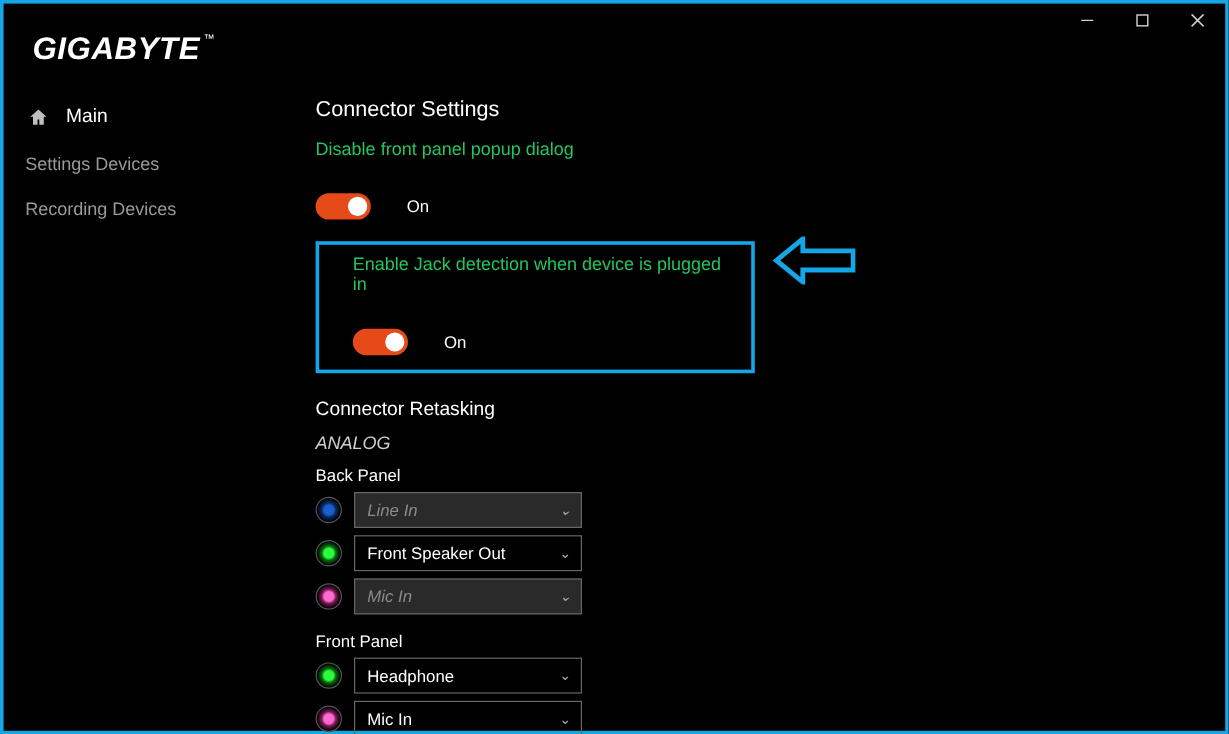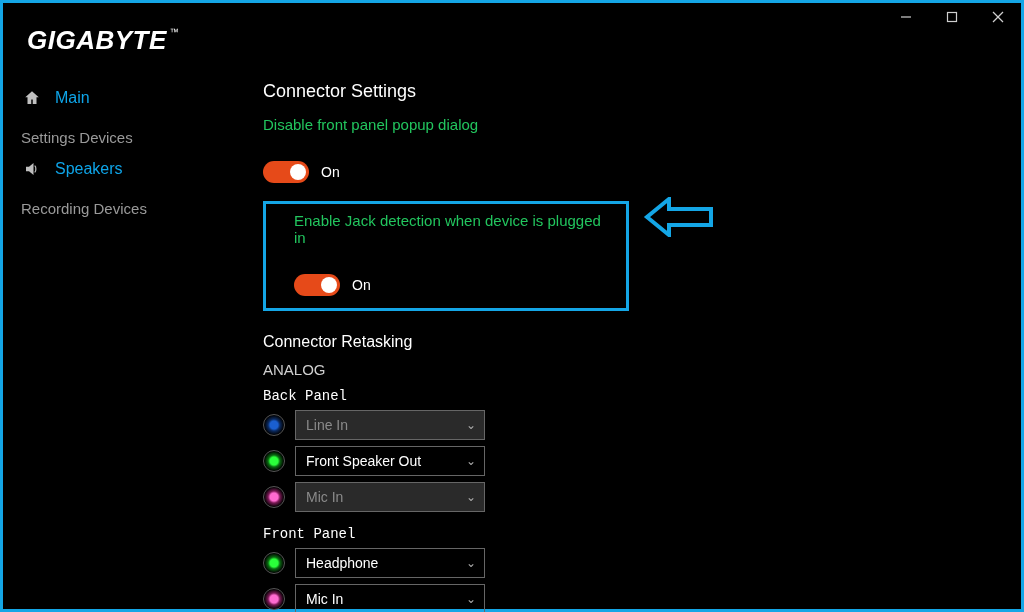--- a/index.html
+++ b/index.html
@@ -56,21 +56,21 @@
     top: 78px;
     left: 10px;
     width: 220px;
   }
   .side-row {
     display: flex;
     align-items: center;
     gap: 12px;
     padding: 8px 8px;
     font-size: 16px;
-    color: #0ea5e9;
+    color: #ffffff;
     cursor: pointer;
   }
   .side-icon {
     width: 22px;
     display: flex;
     justify-content: center;
     color: #bfbfbf;
   }
   .side-icon svg { display:block; }
   .side-section {
@@ -94,21 +94,21 @@
     margin-bottom: 18px;
   }
   .setting-label {
     font-size: 15px;
     color: #22c55e;
     margin-bottom: 8px;
   }
   .toggle-row {
     display: flex;
     align-items: center;
-    gap: 12px;
+    gap: 30px;
     margin-top: 28px;
   }
   .toggle {
     width: 46px;
     height: 22px;
     border-radius: 11px;
     background: #e64a19;
     position: relative;
     cursor: pointer;
   }
@@ -137,26 +137,26 @@
   .h2 {
     font-size: 16px;
     font-weight: 400;
     margin-top: 22px;
     margin-bottom: 10px;
   }
   .analog-label {
     font-size: 15px;
     color: #cfcfcf;
     margin-bottom: 10px;
+    font-style: italic;
   }
   .panel-label {
     font-size: 14px;
     margin-top: 6px;
     margin-bottom: 6px;
-    font-family: Liberation Mono, monospace;
   }
   .jack-row {
     display: flex;
     align-items: center;
     gap: 10px;
     margin-bottom: 6px;
   }
   .jack-dot {
     width: 22px; height: 22px;
     border-radius: 50%;
@@ -171,20 +171,21 @@
     align-items: center;
     justify-content: space-between;
     padding: 0 8px 0 10px;
     font-size: 14px;
     cursor: pointer;
   }
   .dropdown.disabled {
     background: #2a2a2a;
     color: #8a8a8a;
     cursor: default;
+    font-style: italic;
   }
   .chev { font-size: 12px; color: #aaa; }
 </style>
 </head>
 <body>
 
 <div class="outer">
 
   <div class="titlebar">
     <div class="titlebar-btn">
@@ -214,29 +215,20 @@
     <div class="side-row">
       <span class="side-icon">
         <svg width="18" height="18" viewBox="0 0 24 24" fill="#bfbfbf">
             <path d="M12 3l9 8h-3v9h-5v-6H11v6H6v-9H3z"></path>
           </svg>
       </span>
       <span>Main</span>
     </div>
 
     <div class="side-section">Settings Devices</div>
-    <div class="side-row">
-      <span class="side-icon">
-        <svg width="18" height="18" viewBox="0 0 24 24" fill="#bfbfbf">
-            <path d="M4 9v6h4l6 5V4L8 9H4z"></path>
-            <path d="M16 8c1.5 1 1.5 7 0 8" fill="none" stroke="#bfbfbf" stroke-width="1.6" stroke-linecap="round"></path>
-          </svg>
-      </span>
-      <span>Speakers</span>
-    </div>
 
     <div class="side-section">Recording Devices</div>
   </div>
 
   <div class="content">
 
     <div class="h1">Connector Settings</div>
 
     <div class="setting-block">
       <div class="setting-label">Disable front panel popup dialog</div>

